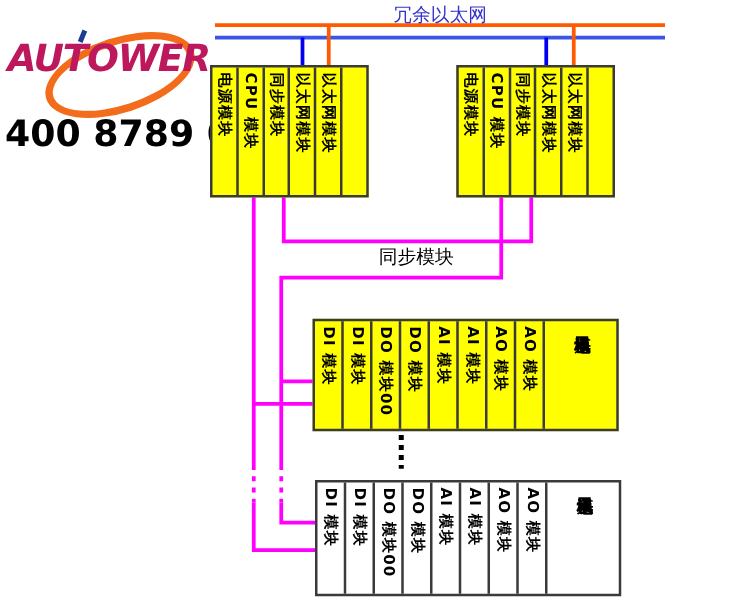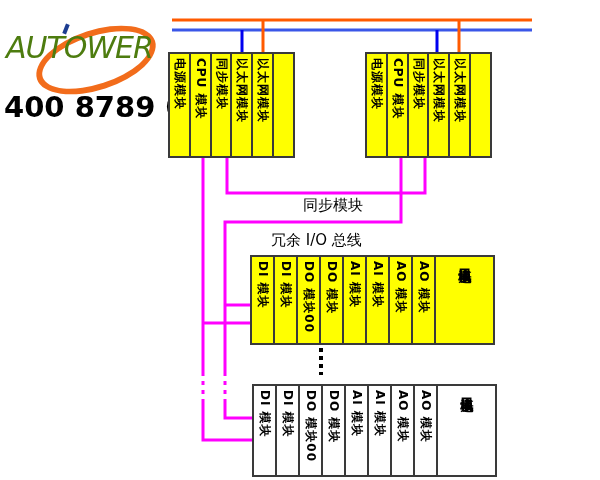--- a/index.html
+++ b/index.html
@@ -4,22 +4,22 @@
 <style>
   html,body{margin:0;padding:0;background:#fff;}
   #canvas{position:relative;width:600px;height:480px;background:#fff;overflow:hidden;
           font-family:"DejaVu Sans",sans-serif;}
   #wires{position:absolute;left:0;top:0;width:600px;height:480px;}
 
   
   .logo-wrap{position:absolute;left:0;top:14px;width:170px;height:115px;}
   .swoosh{position:absolute;left:34px;top:16px;width:112px;height:48px;
           border:6px solid #F26C1B;border-radius:50%;transform:rotate(-18deg);}
-  .logo-text{position:absolute;left:6px;top:16px;font-size:30px;font-weight:normal;
-             font-style:italic;color:#4d7c0f;letter-spacing:-1px;white-space:nowrap;}
+  .logo-text{position:absolute;left:6px;top:16px;font-size:30px;font-weight:bold;
+             font-style:italic;color:#be185d;letter-spacing:-1px;white-space:nowrap;}
   .logo-accent{position:absolute;left:64px;top:10px;width:4px;height:10px;
                background:#1C3D91;transform:rotate(22deg);}
   .logo-cn{position:absolute;left:97px;top:48px;font-size:17px;font-weight:bold;
            color:#2B4BA8;white-space:nowrap;}
   .phone{position:absolute;left:4px;top:76px;font-size:29px;font-weight:bold;
          color:#000;letter-spacing:0;white-space:nowrap;}
 
   
   .lbl{position:absolute;font-size:15px;white-space:nowrap;}
   .lbl-eth{left:287px;top:3px;width:130px;text-align:center;color:#3333CC;}
@@ -74,22 +74,22 @@
     <path d="M321 348 V375" fill="none" stroke-width="4" stroke-dasharray="4 4" stroke="#000000"></path>
   </svg>
 
   <div class="logo-wrap">
     <div class="swoosh"></div>
     <div class="logo-text">AUTOWER</div>
     <div class="logo-accent"></div>
     <div class="phone">400 8789 055</div>
   </div>
 
+  <div class="lbl lbl-eth">冗余以太网</div>
   <div class="lbl lbl-sync">同步模块</div>
-  <div class="lbl lbl-io">冗余 I/O 总线</div>
 
   <div id="rack1" class="rack yellow ctrl-rack">
     <div class="cell">
         <span>电源模块</span>
       </div>
     <div class="cell">
         <span>CPU 模块</span>
       </div>
     <div class="cell">
         <span>同步模块</span>

